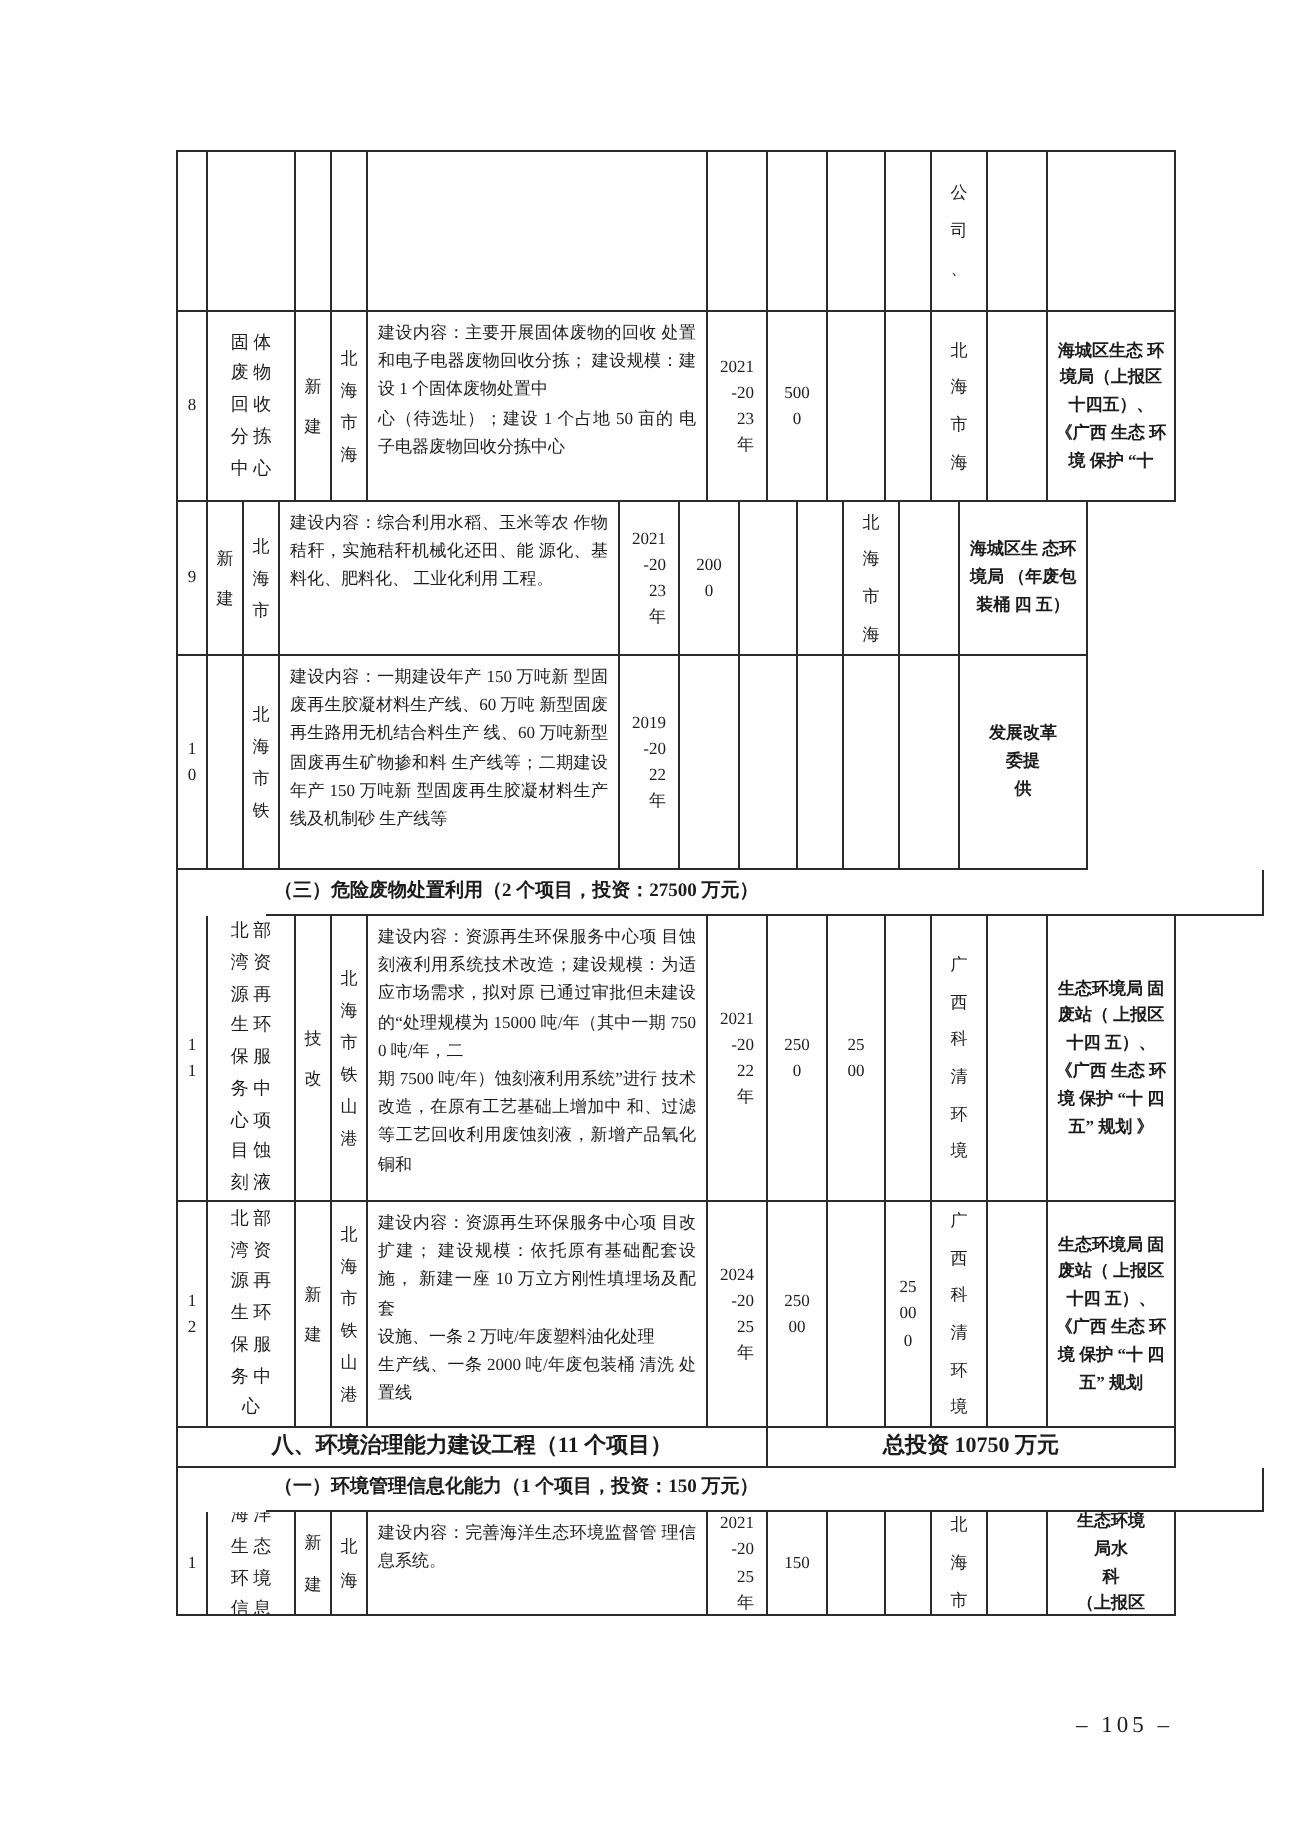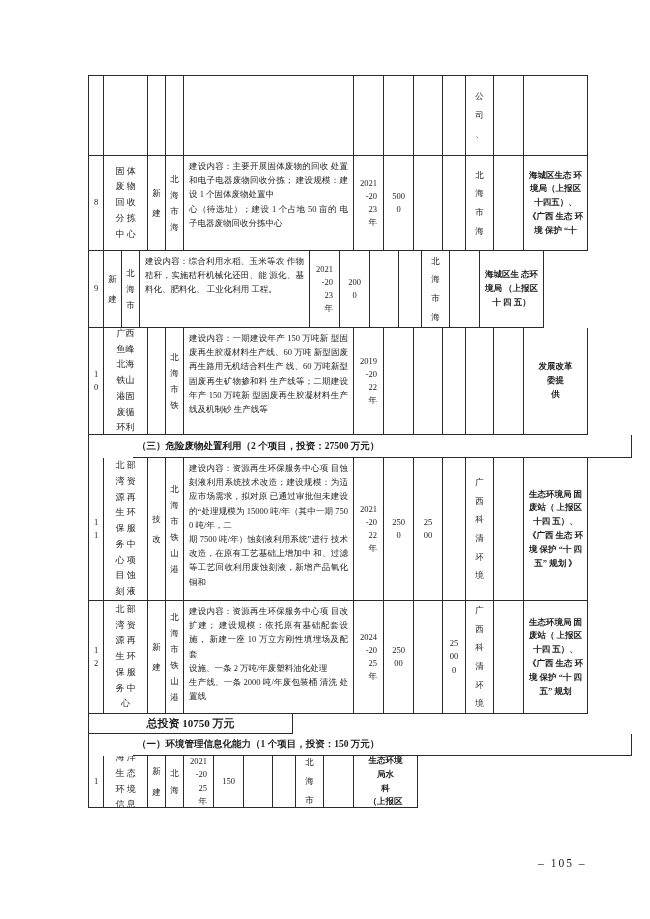--- a/index.html
+++ b/index.html
@@ -174,33 +174,26 @@
 年</div>
       <div class="cell c7">200
 0</div>
       <div class="cell c8"></div>
       <div class="cell c9"></div>
       <div class="cell c10">北
 海
 市
 海</div>
       <div class="cell c11"></div>
-      <div class="cell c12 src-cell">海城区生 态环 境局 （上报区十 四 五）</div>
+      <div class="cell c12 src-cell">海城区生 态环 境局 （年废包装桶 四 五）</div>
     </div>
 
     <div class="trow rh-10">
       <div class="cell c1">1
 0</div>
-      <div class="cell c2">广西
-鱼峰
-北海
-铁山
-港固
-废循
-环利</div>
       <div class="cell c3"></div>
       <div class="cell c4">北
 海
 市
 铁</div>
       <div class="cell c5 content-cell">建设内容：一期建设年产 150 万吨新 型固废再生胶凝材料生产线、60 万吨 新型固废再生路用无机结合料生产 线、60 万吨新型固废再生矿物掺和料 生产线等；二期建设年产 150 万吨新 型固废再生胶凝材料生产线及机制砂 生产线等</div>
       <div class="cell c6">2019
 -20
 22
 年</div>
@@ -294,37 +287,39 @@
 西
 科
 清
 环
 境</div>
       <div class="cell c11"></div>
       <div class="cell c12 src-cell">生态环境局 固 废站（ 上报区十四 五）、《广西 生态 环境 保护 “十 四五” 规划</div>
     </div>
 
     <div class="trow rh-sec8">
+      <div class="cell w-left sec-big">八、环境治理能力建设工程（11 个项目）</div>
       <div class="cell w-right sec-big">总投资 10750 万元</div>
     </div>
 
     <div class="trow rh-sec81">
       <div class="cell w-full sec-cell">（一）环境管理信息化能力（1 个项目，投资：150 万元）</div>
     </div>
 
     <div class="trow rh-last">
       <div class="cell c1">1</div>
       <div class="cell c2">海 洋
 生 态
 环 境
 信 息</div>
       <div class="cell c3">新
 建</div>
       <div class="cell c4">北
 海</div>
+      <div class="cell c5 content-cell">建设内容：完善海洋生态环境监督管 理信息系统。</div>
       <div class="cell c6">2021
 -20
 25
 年</div>
       <div class="cell c7">150</div>
       <div class="cell c8"></div>
       <div class="cell c9"></div>
       <div class="cell c10">北
 海
 市</div>

